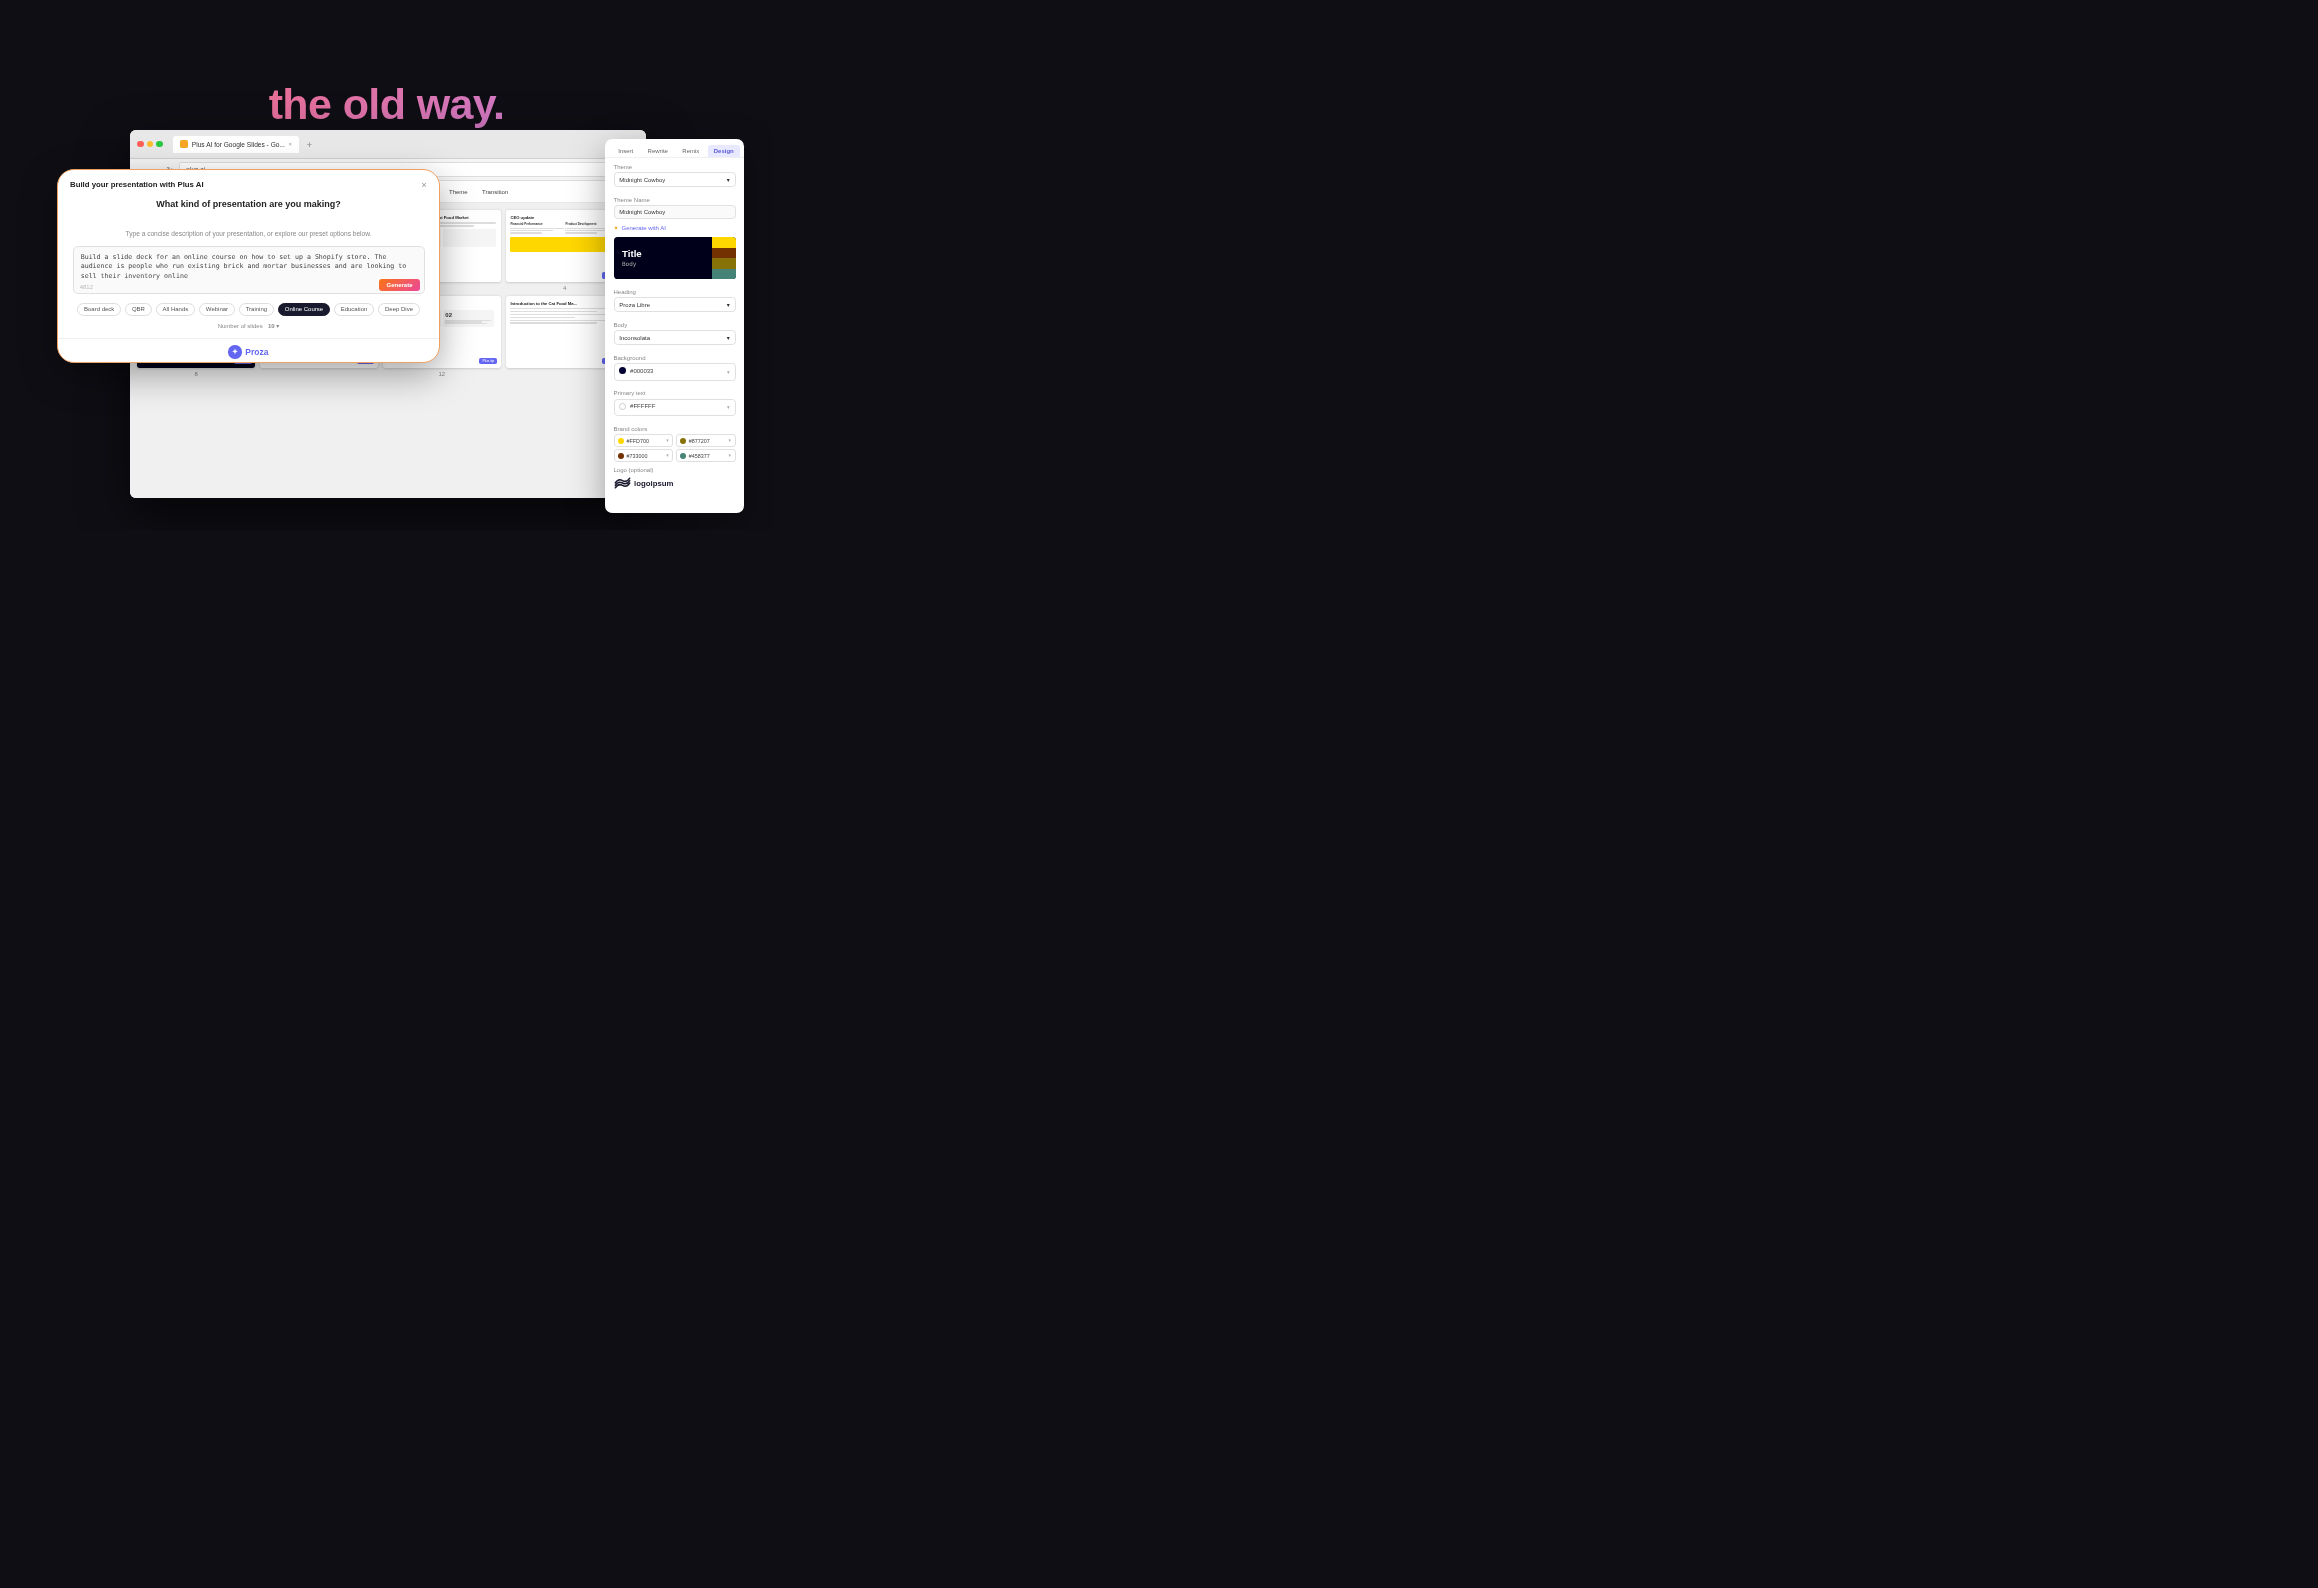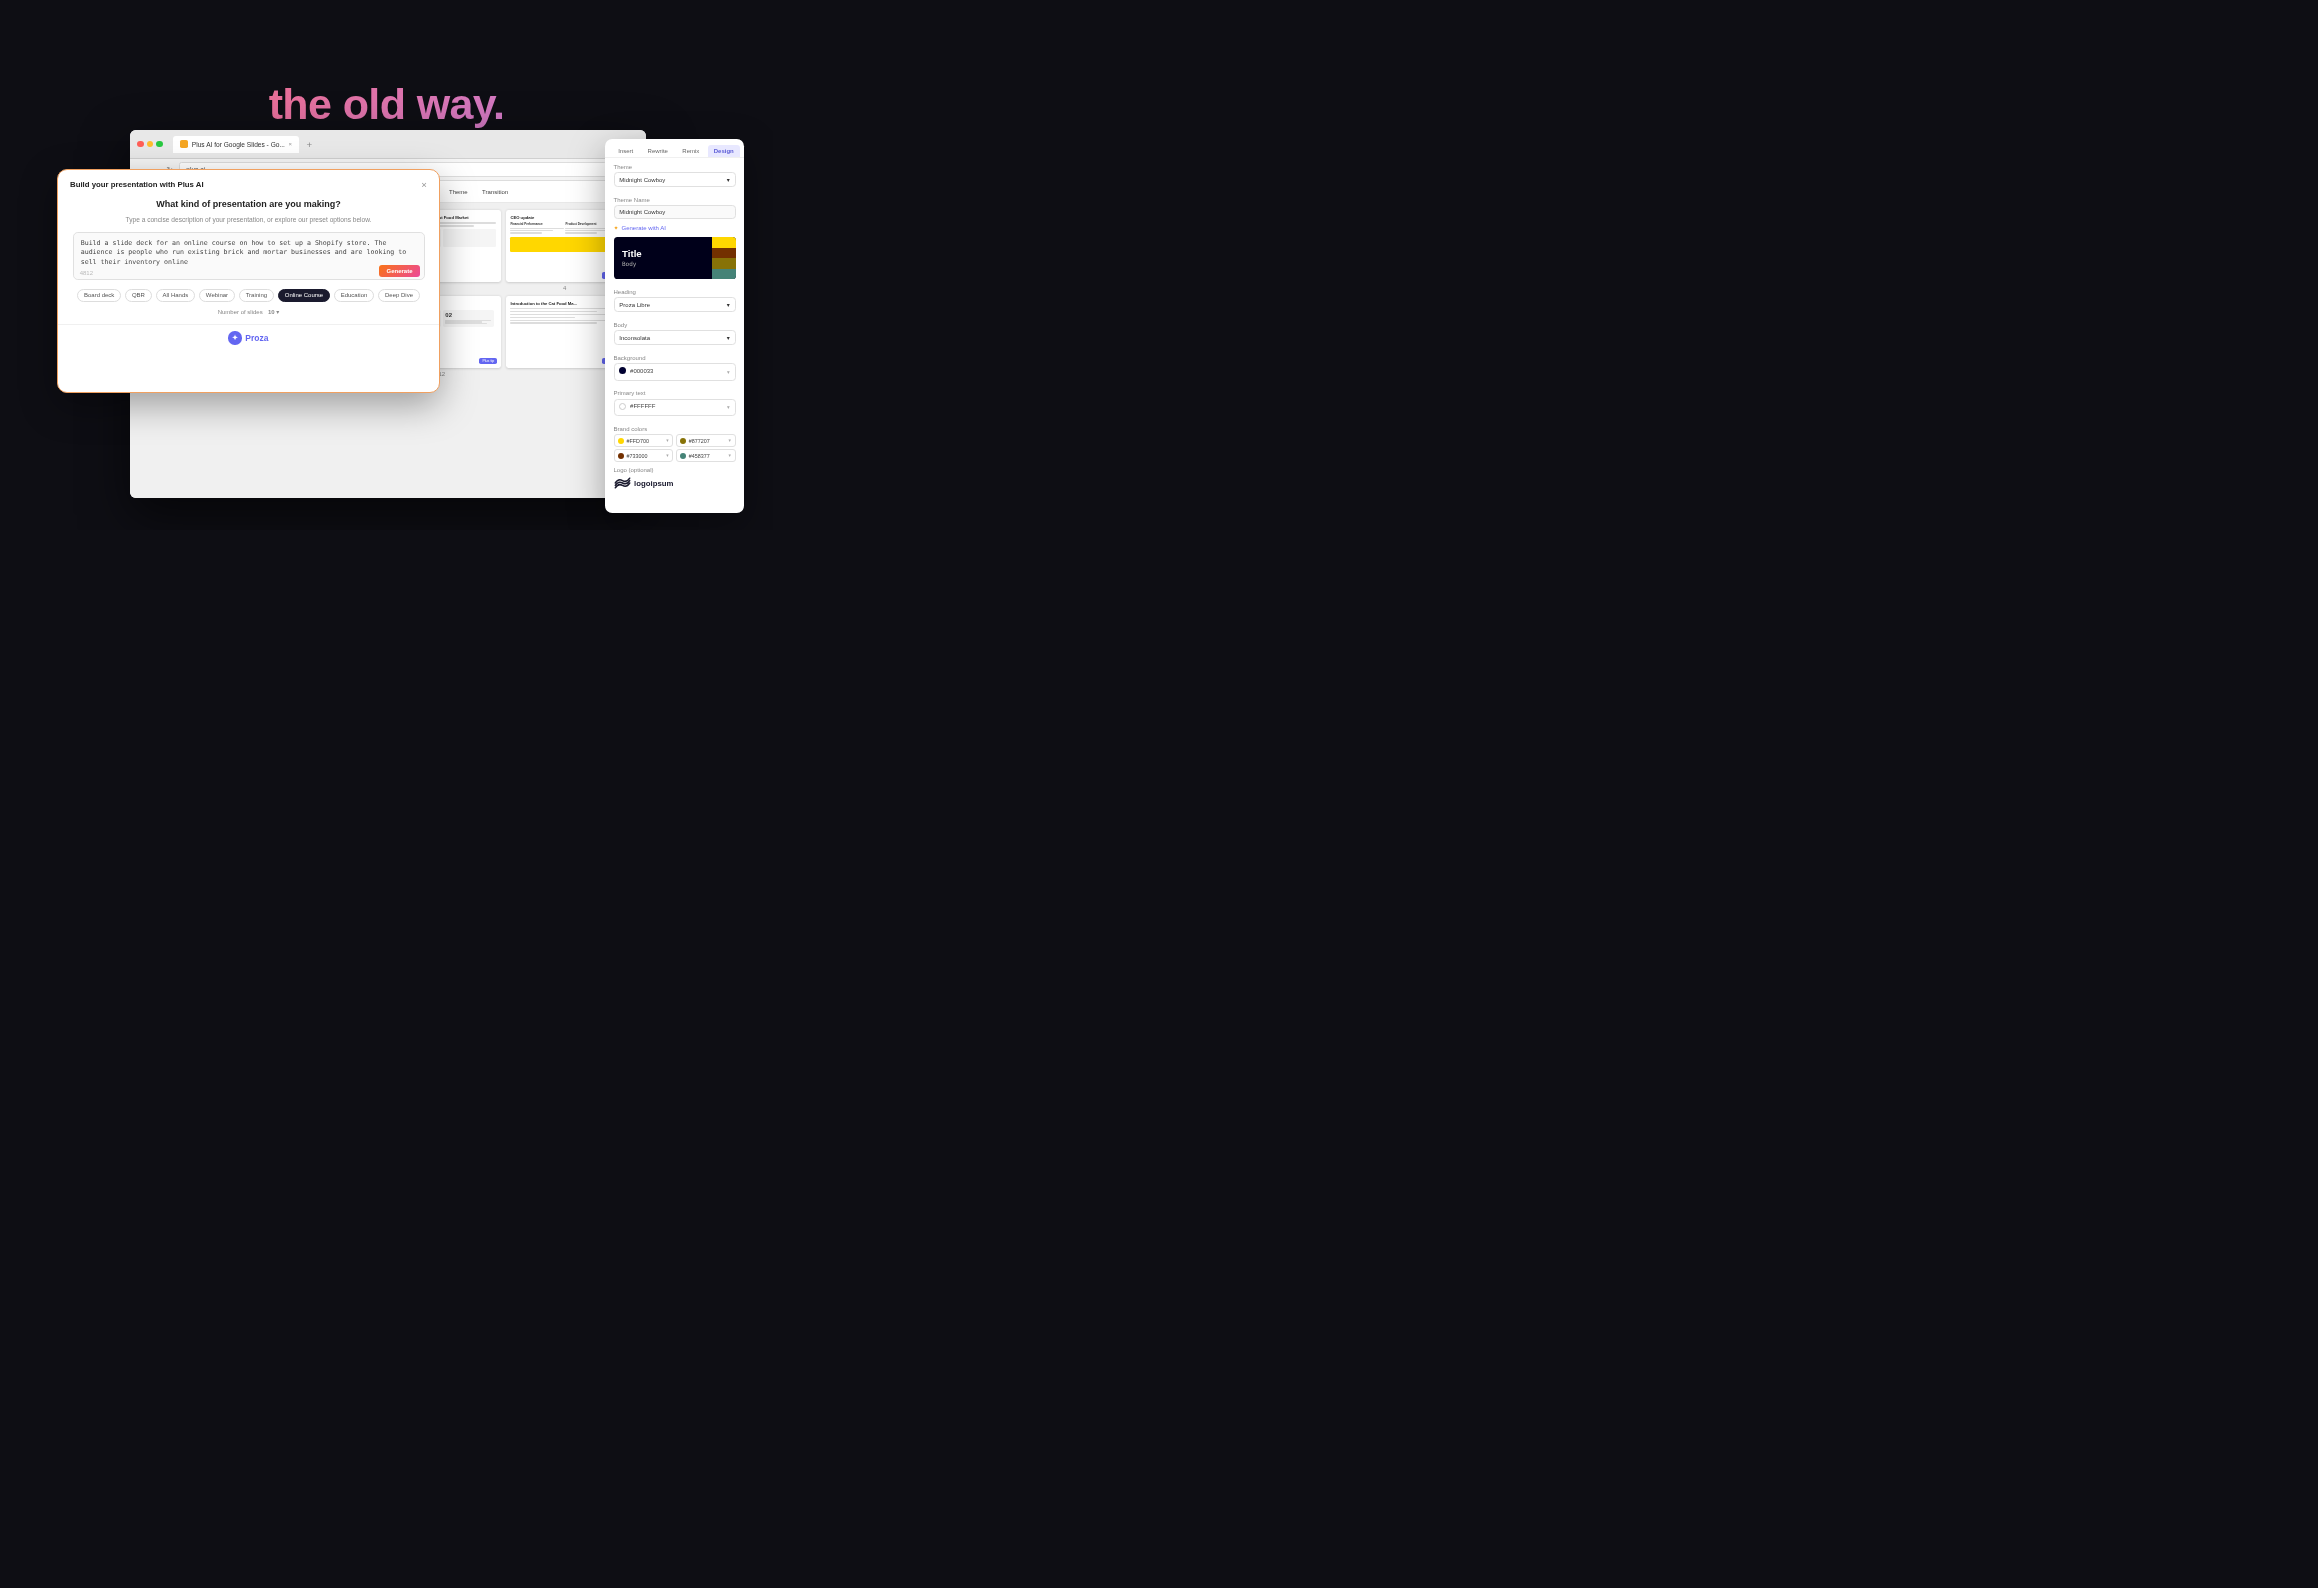--- a/index.html
+++ b/index.html
@@ -288,23 +288,23 @@
       border-radius: 0.6px;
       margin-top: 1.2px;
     }
 
     
     .modal {
       position: absolute;
       top: 169px;
       left: 57px;
       width: 383px;
-      height: 224px;
+      height: 194px;
       background: #fff;
-      border-radius: 10px;
+      border-radius: 17px;
       box-shadow: 0 12px 36px rgba(0,0,0,0.35);
       z-index: 10;
       overflow: hidden;
       border: 1.2px solid #f0a060;
     }
 
     .modal-header {
       padding: 9.7px 12px 0;
       display: flex;
       justify-content: space-between;
@@ -324,21 +324,21 @@
 
     .modal-body {
       padding: 9.7px 14.5px;
     }
 
     .modal-q {
       text-align: center;
       font-size: 9px;
       font-weight: 700;
       color: #222;
-      margin-bottom: 7px;
+      margin-bottom: 21px;
     }
     .modal-sub {
       text-align: center;
       font-size: 6.6px;
       color: #888;
       margin-bottom: 8.5px;
     }
 
     .modal-textarea {
       width: 100%;

